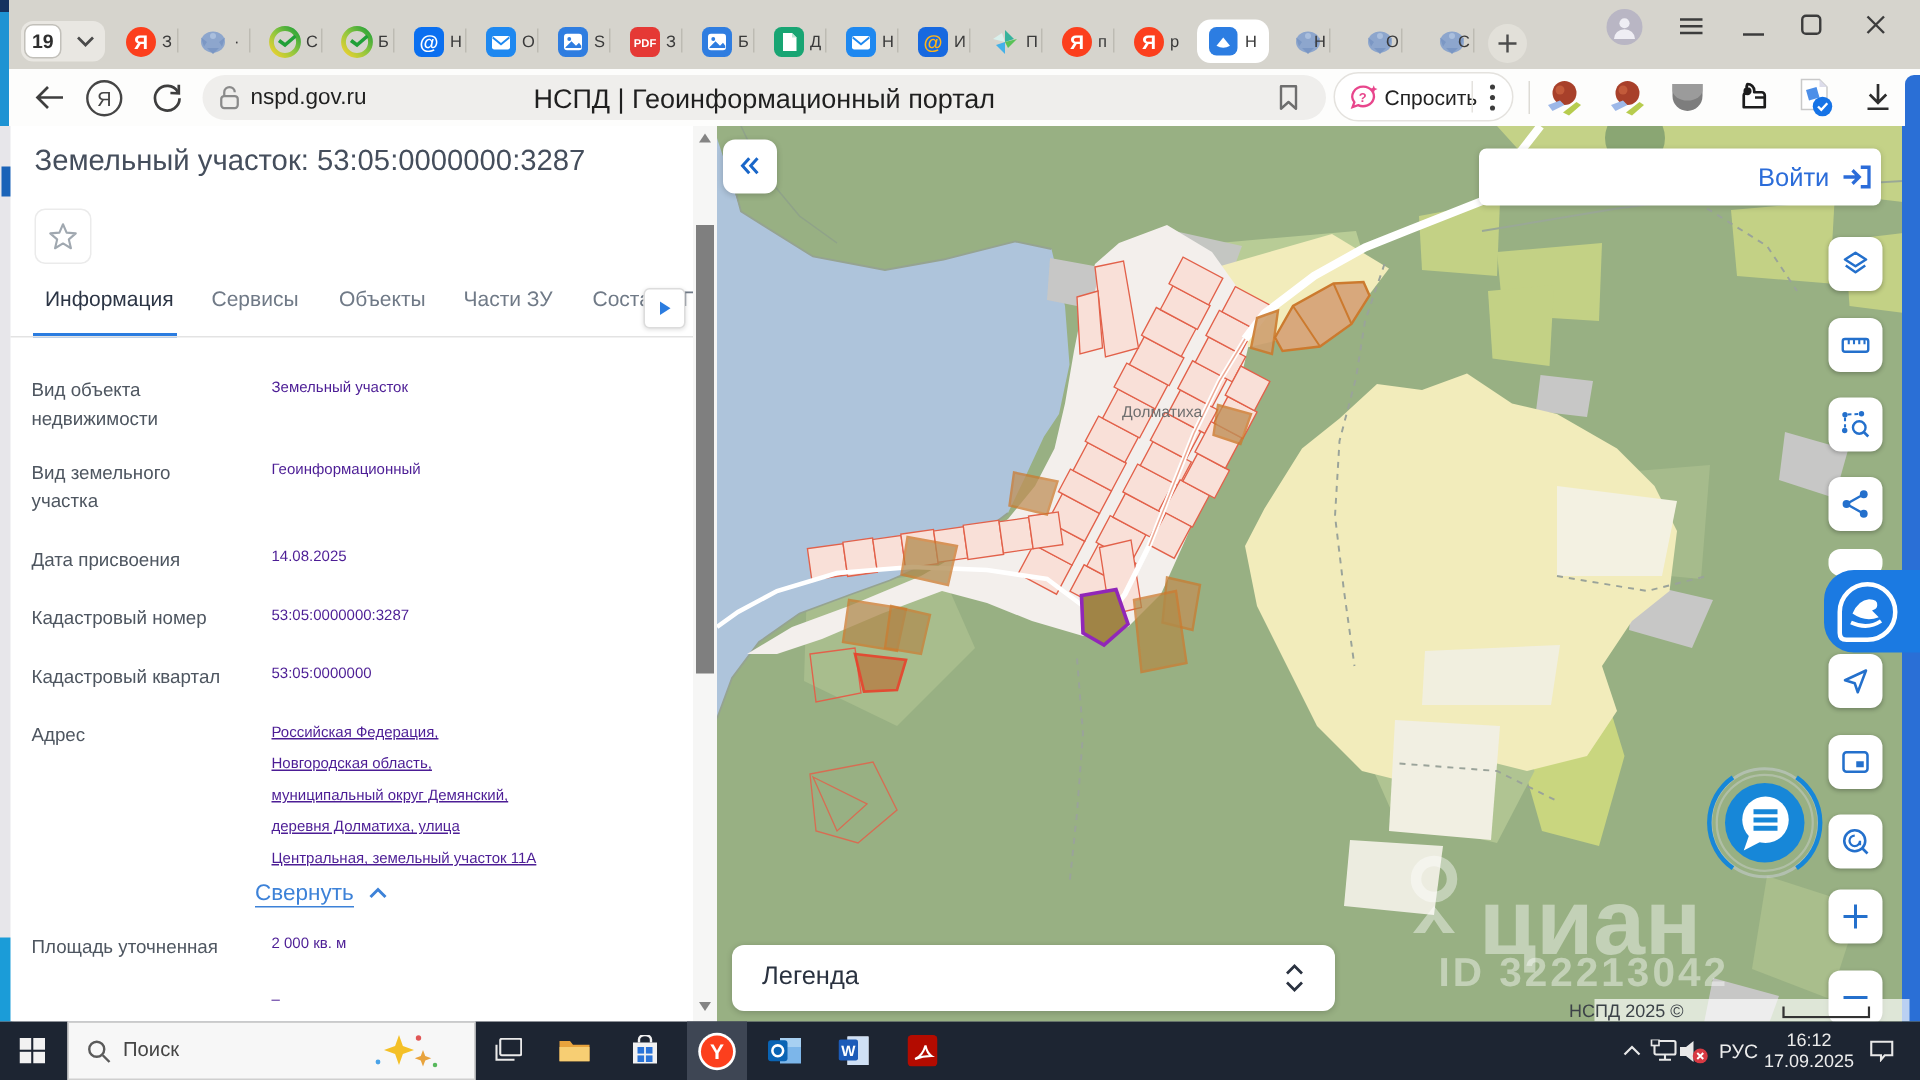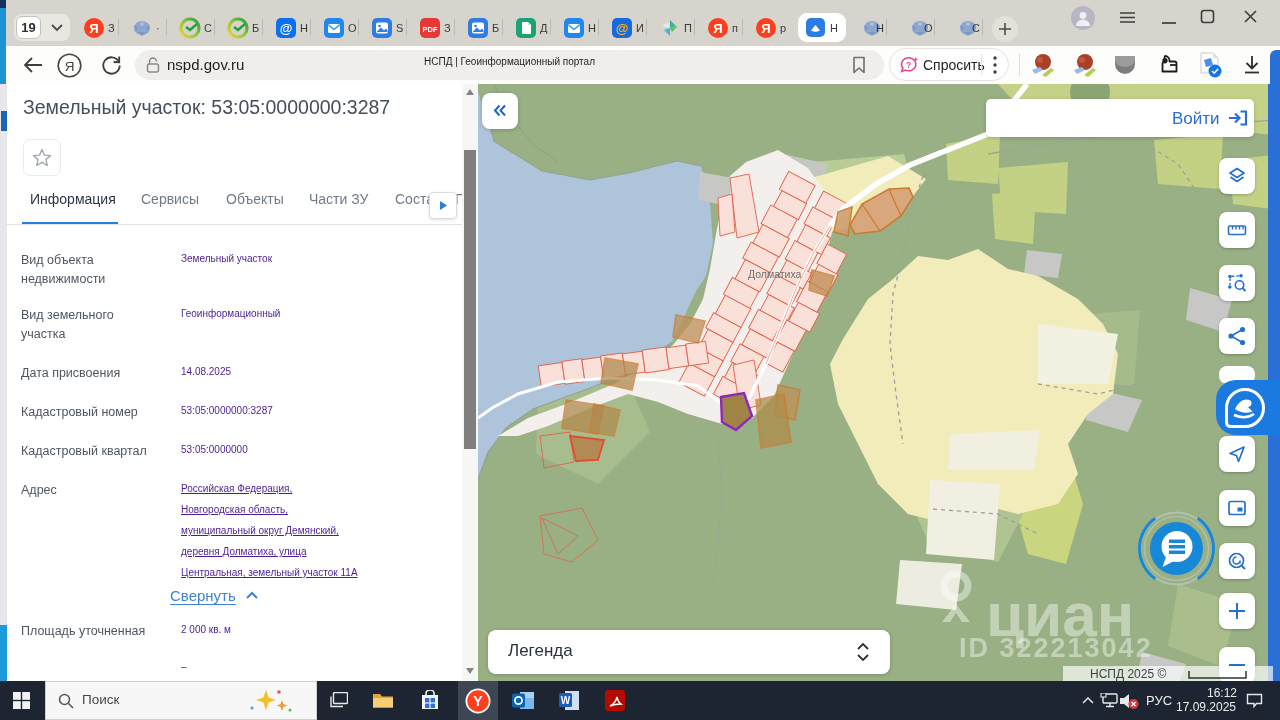--- a/index.html
+++ b/index.html
@@ -243,21 +243,21 @@
         <path d="M19.2 2.5 L19.2 8.2 L13.6 8.0" stroke="#3e3e3e" stroke-width="1.8" fill="none"></path>
       </svg>
 
     <div class="abs" style="left:135px;top:4px;width:749px;height:30px;background:#efeeec;border-radius:15px;"></div>
 
     <svg class="abs" style="left:145px;top:10px;" width="16" height="18">
         <rect x="2.5" y="8" width="11" height="8" rx="2" stroke="#8a8a8a" stroke-width="1.5" fill="none"></rect>
         <path d="M4.5 8 V5.5 a3.5 3.5 0 0 1 7 0" stroke="#8a8a8a" stroke-width="1.5" fill="none"></path>
       </svg>
     <div class="abs" style="left:167px;top:10px;font-size:15px;color:#1f1f1f;">nspd.gov.ru</div>
-    <div class="abs" style="left:135px;top:10px;width:749px;text-align:center;font-size:10px;color:#1f1f1f;">НСПД | Геоинформационный портал</div>
+    <div class="abs" style="left:135px;top:10px;width:749px;text-align:center;font-size:18px;color:#1f1f1f;">НСПД | Геоинформационный портал</div>
 
     <svg class="abs" style="left:851px;top:9px;" width="16" height="20">
         <path d="M3 2.5 h10 v15 l-5 -4.5 l-5 4.5 z" stroke="#6e6e6e" stroke-width="1.6" fill="none" stroke-linejoin="round"></path>
       </svg>
 
     <div class="abs" style="left:889px;top:2px;width:120px;height:33px;background:#fff;border:1px solid #e4e2de;border-radius:17px;"></div>
     <svg class="abs" style="left:899px;top:9px;" width="20" height="20" viewBox="0 0 22 22">
         <path d="M11 3 a8 7.2 0 1 1 -4 13.6 l-4 1.4 l1.3 -3.6 a8 7.2 0 0 1 6.7 -11.4" stroke="#e8468c" stroke-width="1.7" fill="none"></path>
         <text x="10.5" y="14.5" font-size="9.5" font-weight="bold" fill="#e8468c" text-anchor="middle" font-family="Liberation Sans">?</text>
         <path d="M18.5 2 l.8 2 l2 .8 l-2 .8 l-.8 2 l-.8 -2 l-2 -.8 l2 -.8 z" fill="#e8468c"></path>
@@ -590,21 +590,21 @@
       </svg>
     
     <svg class="abs" style="left:450px;top:480px;" width="260" height="110" opacity="0.42">
       <circle cx="28" cy="22" r="12" fill="none" stroke="#fff" stroke-width="7"></circle>
       <path d="M14 58 L28 40 L42 58 L34 58 L28 49 L22 58 Z" fill="#fff"></path>
       <text x="58" y="72" font-size="62" font-weight="bold" fill="#fff" font-family="Liberation Sans">циан</text>
     </svg>
     <div class="abs" style="left:481px;top:549px;font-size:27px;font-weight:bold;color:rgba(255,255,255,.42);letter-spacing:2px;">ID 322213042</div>
     
     <div class="abs" style="left:585px;top:582px;width:210px;height:15px;background:rgba(255,255,255,.68);"></div>
-    <div class="abs" style="left:612px;top:583px;font-size:12px;color:#3c4248;">НСПД 2025 ©</div>
+    <div class="abs" style="left:568px;top:583px;font-size:12px;color:#3c4248;">НСПД 2025 ©</div>
     <div class="abs" style="left:720px;top:583px;font-size:12px;color:#222;margin-top:37px;">100 m</div>
     <svg class="abs" style="left:710px;top:586px;" width="59" height="9">
         <path d="M1 1 V8 H58 V1" stroke="#333" stroke-width="1.5" fill="none"></path>
       </svg>
   </div>
 
   <div id="taskbar" class="abs">
     <svg class="abs" style="left:13px;top:11px;" width="17" height="17">
         <rect x="0" y="0" width="7.8" height="7.8" fill="#f2f2f2"></rect>
         <rect x="9.2" y="0" width="7.8" height="7.8" fill="#f2f2f2"></rect>
@@ -678,20 +678,20 @@
         <rect x="3" y="1" width="14" height="9" rx="1" stroke="#e8e8e8" stroke-width="1.4" fill="none"></rect>
         <path d="M10 10 v3 M6 13.5 h8" stroke="#e8e8e8" stroke-width="1.4"></path>
         <rect x="1" y="0" width="5" height="4" fill="#1d2532" stroke="#e8e8e8" stroke-width="1.1"></rect>
       </svg>
     <svg class="abs" style="left:1119px;top:12px;" width="20" height="16">
         <path d="M1 5 h4 l5 -4 v14 l-5 -4 h-4 z" fill="#e8e8e8"></path>
         <circle cx="14.5" cy="11" r="5" fill="#d83a43"></circle>
         <path d="M12.5 9 l4 4 m0 -4 l-4 4" stroke="#fff" stroke-width="1.3"></path>
       </svg>
     <div class="abs" style="left:1146px;top:12px;font-size:13px;color:#ececec;">РУС</div>
-    <div class="abs" style="left:1175px;top:5px;width:62px;text-align:right;font-size:12px;color:#ececec;">16:12</div>
+    <div class="abs" style="left:1175px;top:5px;width:62px;text-align:center;font-size:12px;color:#ececec;">16:12</div>
     <div class="abs" style="left:1167px;top:19px;width:78px;text-align:center;font-size:12px;color:#ececec;">17.09.2025</div>
     <svg class="abs" style="left:1246px;top:12px;" width="17" height="15">
         <path d="M1.5 1.5 h14 v9 h-5 l-2.5 3 v-3 h-6.5 z" stroke="#e8e8e8" stroke-width="1.4" fill="none"></path>
       </svg>
   </div>
 
 </div>
 
 </body></html>

